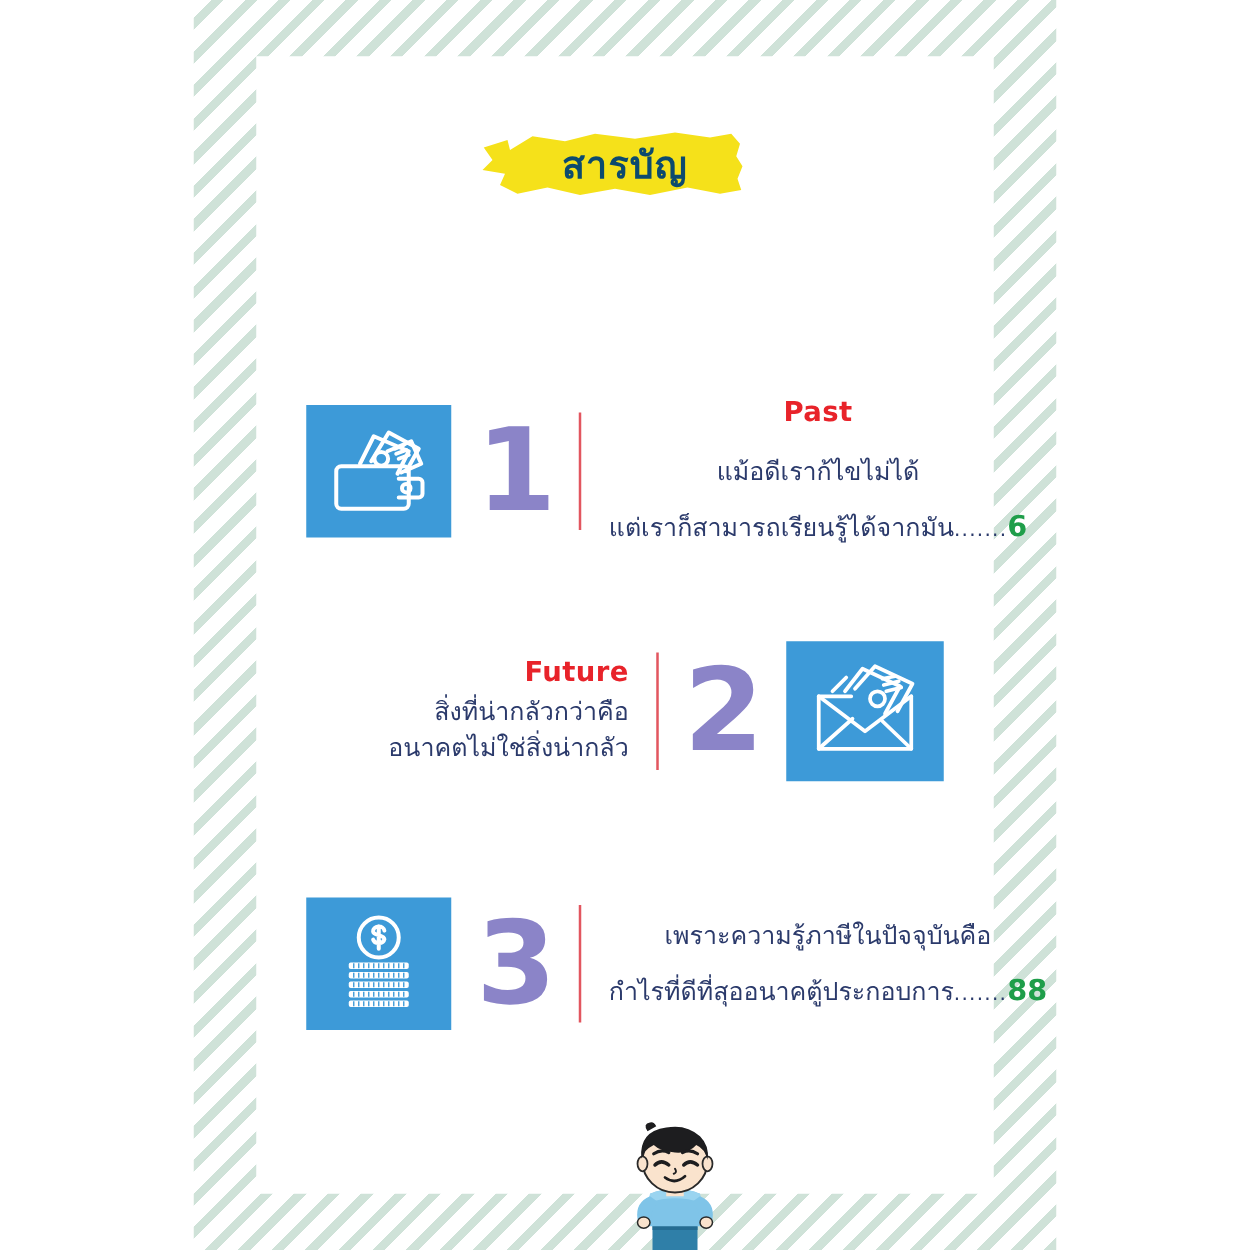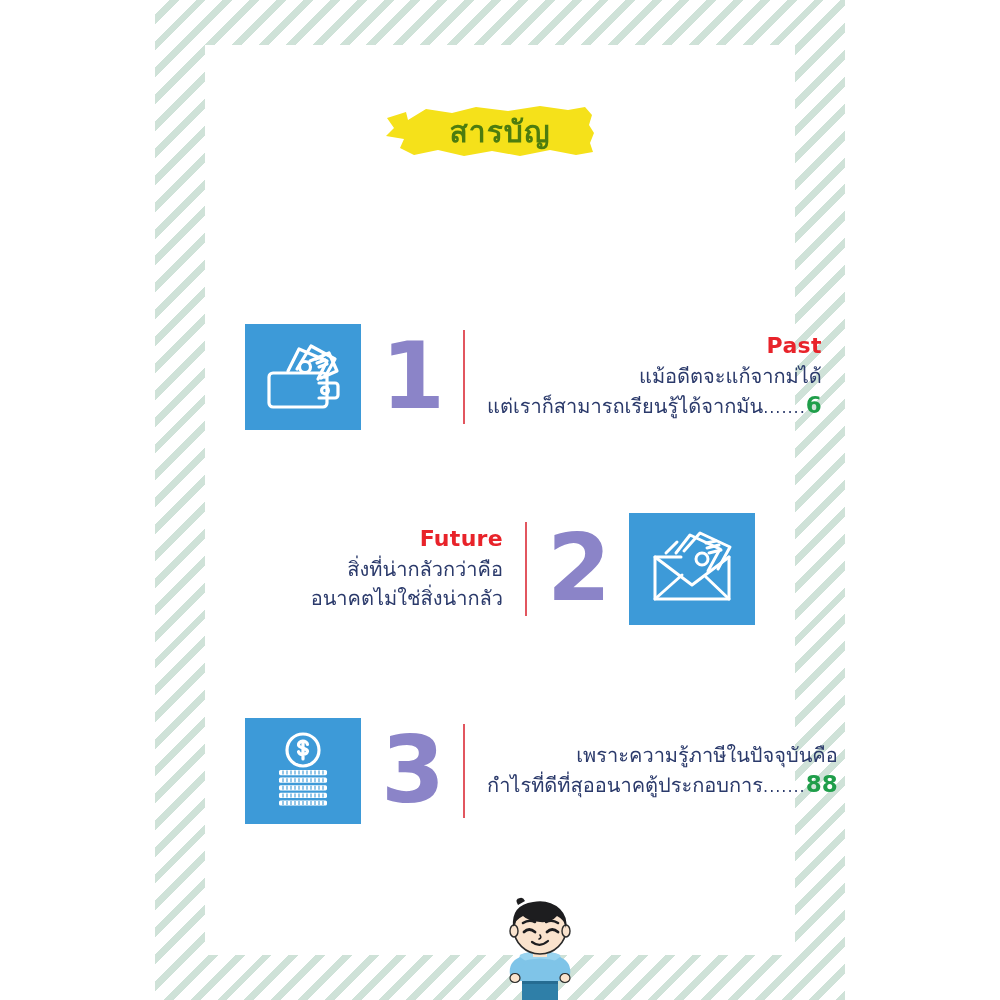--- a/index.html
+++ b/index.html
@@ -34,21 +34,21 @@
   .title-wrap{
     position:absolute;left:205px;top:95px;width:590px;height:80px;
   }
   .brush{
     position:absolute;left:175px;top:8px;width:218px;height:56px;
   }
   .brush svg{display:block;width:218px;height:56px;}
   .title-text{
     position:absolute;left:0;top:8px;width:590px;height:56px;
     display:flex;align-items:center;justify-content:center;
-    font-size:30px;font-weight:bold;color:#4d7c0f;
+    font-size:30px;font-weight:bold;color:#0c4a6e;
     letter-spacing:1px;
   }
 
   
   .entry{
     position:absolute;
     display:flex;align-items:center;
     width:590px;left:205px;
   }
   .entry.left{flex-direction:row;justify-content:flex-start;padding-left:40px;box-sizing:border-box;}
@@ -79,21 +79,21 @@
     flex:0 0 auto;
     width:2px;height:94px;background:#e2565f;
   }
 
   .texts{
     flex:0 0 auto;
     padding:0 0 0 22px;
     display:flex;flex-direction:column;justify-content:center;
   }
   .entry.right .texts{padding:0 22px 0 0;text-align:right;align-items:flex-end;margin-left:32px;}
-  .entry.left  .texts{text-align:left;align-items:flex-end;}
+  .entry.left  .texts{text-align:left;align-items:center;gap:16px;}
 
   .en-title{
     font-size:22px;font-weight:bold;color:#e8232a;
     line-height:28px;margin-bottom:2px;letter-spacing:.3px;
   }
   .th-line{
     font-size:20px;color:#2b3a6b;line-height:29px;white-space:nowrap;
   }
   .th-line .leader{color:#2b3a6b;letter-spacing:1px;font-size:16px;}
   .pg{color:#1f9e4a;font-weight:bold;font-size:23px;}
@@ -133,21 +133,21 @@
           <path d="M12 36 h50 a4 4 0 0 1 4 4 v26 a4 4 0 0 1 -4 4 h-50 a4 4 0 0 1 -4 -4 v-26 a4 4 0 0 1 4 -4 z"></path>
           <path d="M58 46 h16 a3 3 0 0 1 3 3 v9 a3 3 0 0 1 -3 3 h-16"></path>
           <circle cx="64" cy="53.5" r="3.4"></circle>
         </g>
       </svg>
     </div>
     <div class="num">1</div>
     <div class="divider"></div>
     <div class="texts">
       <div class="en-title">Past</div>
-      <div class="th-line">แม้อดีตจะแก้จากม่ได้</div>
+      <div class="th-line">แม้อดีเราก้ไขไม่ได้</div>
       <div class="th-line">
         <span>แต่เราก็สามารถเรียนรู้ได้จากมัน</span><span class="leader">.......</span><span class="pg">6</span>
       </div>
     </div>
   </div>
 
   <div class="entry right" id="entry-2">
     <div class="icon-tile">
       <svg width="92" height="84" viewBox="0 0 92 84" xmlns="http://www.w3.org/2000/svg">
         <g fill="none" stroke="#ffffff" stroke-width="3" stroke-linejoin="round" stroke-linecap="round">

